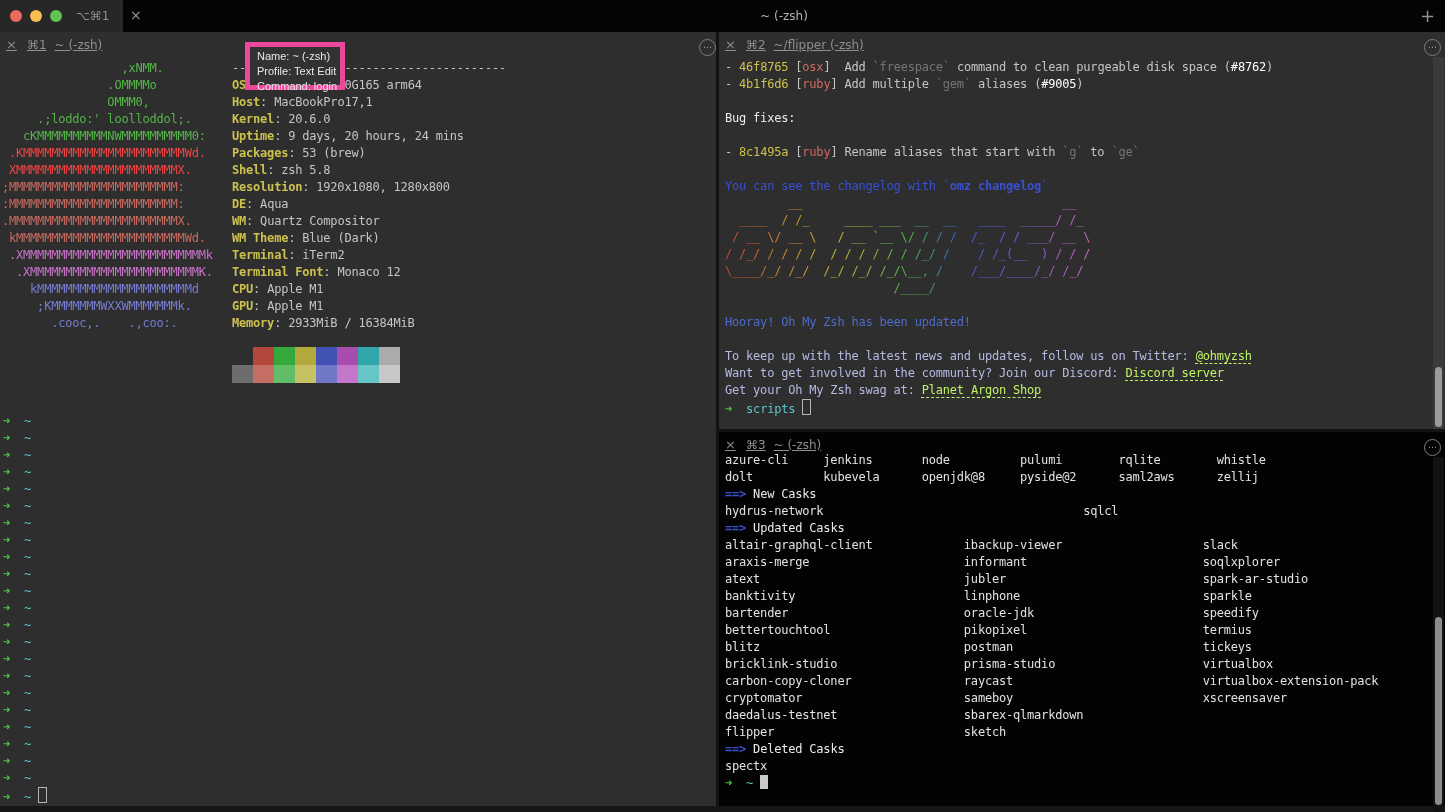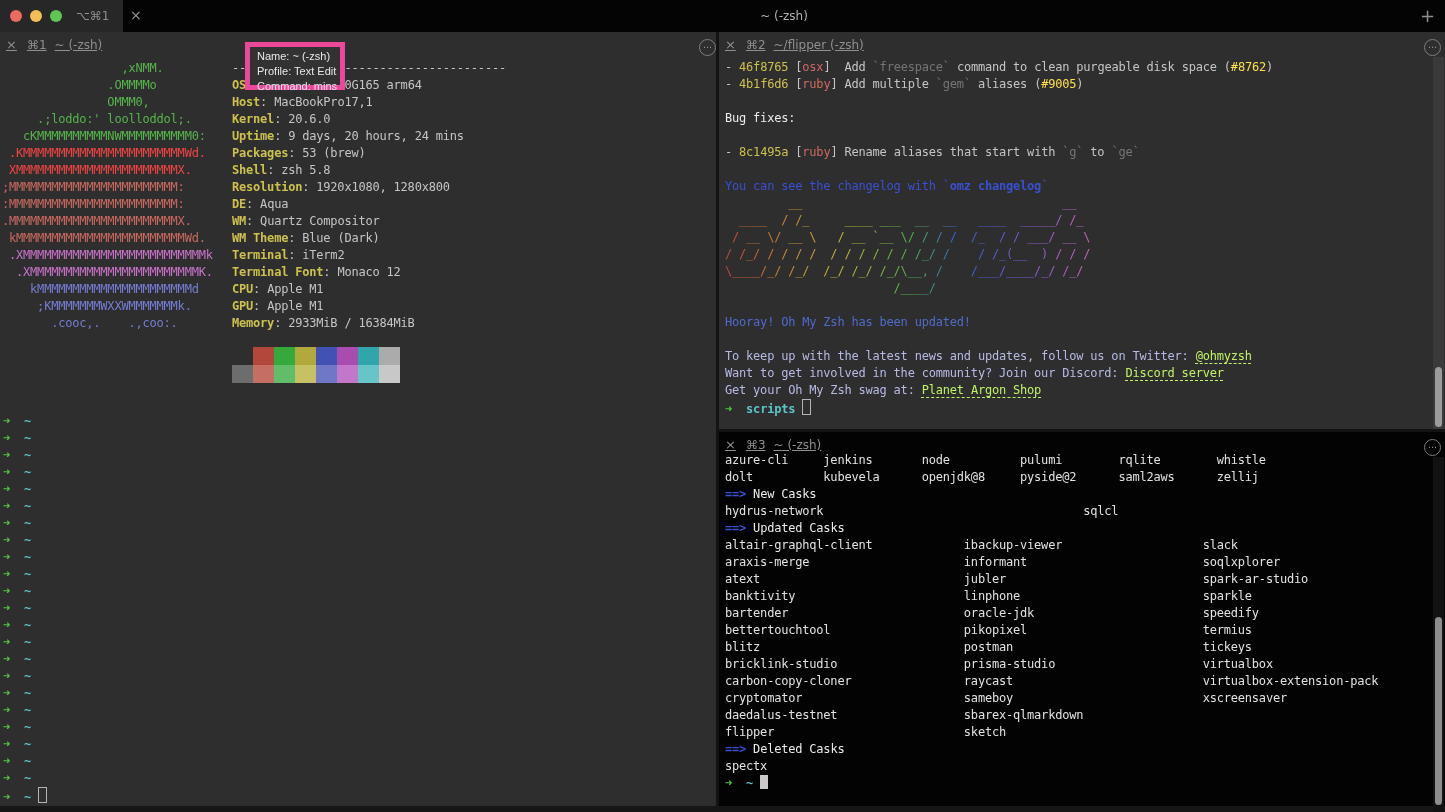--- a/index.html
+++ b/index.html
@@ -26,25 +26,25 @@
   .vdivider{position:absolute;left:716px;top:32px;width:3px;height:780px;background:#131313;}
   .hdivider{position:absolute;left:719px;top:429px;width:726px;height:3px;background:#131313;}
   .pane3bg{position:absolute;left:719px;top:432px;width:726px;height:380px;background:#030303;}
   .bottomedge{position:absolute;left:0;top:806px;width:1445px;height:6px;background:#161616;}
   
   .term{position:absolute;white-space:pre;font:12px/17px "DejaVu Sans Mono","DejaVu Sans",monospace;
         letter-spacing:-0.2px;}
   .term div{height:17px;}
   .w{color:#c5c5c5}.wb{color:#ececec;font-weight:normal}
   .y{color:#cdc14e}.yb{color:#cdc14e;font-weight:bold}
-  .r{color:#cd6a5f}.g{color:#fde047}.dim{color:#757575}
+  .r{color:#cd6a5f}.g{color:#ffffff}.dim{color:#757575}
   .b{color:#3950d2}.bb{color:#3950d2;font-weight:bold}.hb{color:#4e6bcc}
   .lav{color:#b6bae3}
   .link{color:#bef264;text-decoration:underline dashed;text-decoration-thickness:1px;text-underline-offset:3px;}
-  .ga{color:#4fc341;font-weight:bold}.cyb{color:#5cc5c9;font-weight:bold}
+  .ga{color:#4fc341;font-weight:bold}.cyb{color:#5cc5c9;font-weight:normal}
   .wt{color:#e2e2e2}
   .ag{color:#55b54a}.ay{color:#ef4444}.ar{color:#c96a60}.am{color:#c873c8}.ab{color:#767dd2}
   .cursor-h{display:inline-block;width:7px;height:14px;border:1px solid #b5b5b5;vertical-align:-2px;}
   .cursor-s{display:inline-block;width:8px;height:14px;background:#c9c9c9;vertical-align:-2px;}
   
   #p2-art{background:linear-gradient(90deg,#b84a3e 0%,#c4662f 8%,#cc8a33 16%,#c9b83a 30%,#8db93a 40%,
           #4eb44a 50%,#3b62cf 62%,#4f5ed2 72%,#8a5bd0 83%,#b55fc6 92%,#c96fb7 100%);
           -webkit-background-clip:text;background-clip:text;color:transparent;-webkit-text-fill-color:transparent;}
   
   #palette{position:absolute;left:232px;top:347px;}
@@ -109,21 +109,21 @@
         <span class="swatch" style="background: rgb(195, 119, 202);"></span>
         <span class="swatch" style="background: rgb(103, 197, 200);"></span>
         <span class="swatch" style="background: rgb(200, 200, 200);"></span>
       </div>
     </div>
   <div class="term" id="p1-prompts" style="left:3px;top:413px;"><div><span class="ga">➜</span><span class="w">  </span><span class="cyb">~</span></div><div><span class="ga">➜</span><span class="w">  </span><span class="cyb">~</span></div><div><span class="ga">➜</span><span class="w">  </span><span class="cyb">~</span></div><div><span class="ga">➜</span><span class="w">  </span><span class="cyb">~</span></div><div><span class="ga">➜</span><span class="w">  </span><span class="cyb">~</span></div><div><span class="ga">➜</span><span class="w">  </span><span class="cyb">~</span></div><div><span class="ga">➜</span><span class="w">  </span><span class="cyb">~</span></div><div><span class="ga">➜</span><span class="w">  </span><span class="cyb">~</span></div><div><span class="ga">➜</span><span class="w">  </span><span class="cyb">~</span></div><div><span class="ga">➜</span><span class="w">  </span><span class="cyb">~</span></div><div><span class="ga">➜</span><span class="w">  </span><span class="cyb">~</span></div><div><span class="ga">➜</span><span class="w">  </span><span class="cyb">~</span></div><div><span class="ga">➜</span><span class="w">  </span><span class="cyb">~</span></div><div><span class="ga">➜</span><span class="w">  </span><span class="cyb">~</span></div><div><span class="ga">➜</span><span class="w">  </span><span class="cyb">~</span></div><div><span class="ga">➜</span><span class="w">  </span><span class="cyb">~</span></div><div><span class="ga">➜</span><span class="w">  </span><span class="cyb">~</span></div><div><span class="ga">➜</span><span class="w">  </span><span class="cyb">~</span></div><div><span class="ga">➜</span><span class="w">  </span><span class="cyb">~</span></div><div><span class="ga">➜</span><span class="w">  </span><span class="cyb">~</span></div><div><span class="ga">➜</span><span class="w">  </span><span class="cyb">~</span></div><div><span class="ga">➜</span><span class="w">  </span><span class="cyb">~</span></div><div><span class="ga">➜</span><span class="w">  </span><span class="cyb">~</span><span class="w"> </span><span class="cursor-h"></span></div></div>
 
   <div class="tooltip">
     <div>Name: ~ (-zsh)</div>
     <div>Profile: Text Edit</div>
-    <div>Command: mins</div>
+    <div>Command: login</div>
   </div>
 
   <div class="ph" style="left:725px;top:37px;"><span class="x">×</span><span class="num">⌘2</span><span>~/flipper (-zsh)</span></div>
   <div class="pane-menu" style="left:1424px;top:39px;">⋯</div>
 
   <div class="term" id="p2-top" style="left:725px;top:59px;"><div><span class="w">- </span><span class="y">46f8765</span><span class="w"> [</span><span class="r">osx</span><span class="w">]  Add </span><span class="dim">`freespace`</span><span class="w"> command to clean purgeable disk space (</span><span class="g">#8762</span><span class="w">)</span></div><div><span class="w">- </span><span class="y">4b1f6d6</span><span class="w"> [</span><span class="r">ruby</span><span class="w">] Add multiple </span><span class="dim">`gem`</span><span class="w"> aliases (</span><span class="g">#9005</span><span class="w">)</span></div><div>&nbsp;</div><div><span class="wb">Bug fixes:</span></div><div>&nbsp;</div><div><span class="w">- </span><span class="y">8c1495a</span><span class="w"> [</span><span class="r">ruby</span><span class="w">] Rename aliases that start with </span><span class="dim">`g`</span><span class="w"> to </span><span class="dim">`ge`</span></div><div>&nbsp;</div><div><span class="b">You can see the changelog with `</span><span class="bb">omz changelog</span><span class="b">`</span></div></div>
   <div class="term" id="p2-art" style="left:725px;top:195px;"><div><span>         __                                     __   </span></div><div><span>  ____  / /_     ____ ___  __  __   ____  _____/ /_  </span></div><div><span> / __ \/ __ \   / __ `__ \/ / / /  /_  / / ___/ __ \ </span></div><div><span>/ /_/ / / / /  / / / / / / /_/ /    / /_(__  ) / / / </span></div><div><span>\____/_/ /_/  /_/ /_/ /_/\__, /    /___/____/_/ /_/  </span></div><div><span>                        /____/                       </span></div></div>
   <div class="term" id="p2-bottom" style="left:725px;top:297px;"><div>&nbsp;</div><div><span class="hb">Hooray! Oh My Zsh has been updated!</span></div><div>&nbsp;</div><div><span class="lav">To keep up with the latest news and updates, follow us on Twitter: </span><span class="link">@ohmyzsh</span></div><div><span class="lav">Want to get involved in the community? Join our Discord: </span><span class="link">Discord server</span></div><div><span class="lav">Get your Oh My Zsh swag at: </span><span class="link">Planet Argon Shop</span></div><div><span class="ga">➜</span><span class="w">  </span><span class="cyb">scripts</span><span class="w"> </span><span class="cursor-h"></span></div></div>
   <div class="sbar" id="sb2">
       <div class="thumb"></div>

